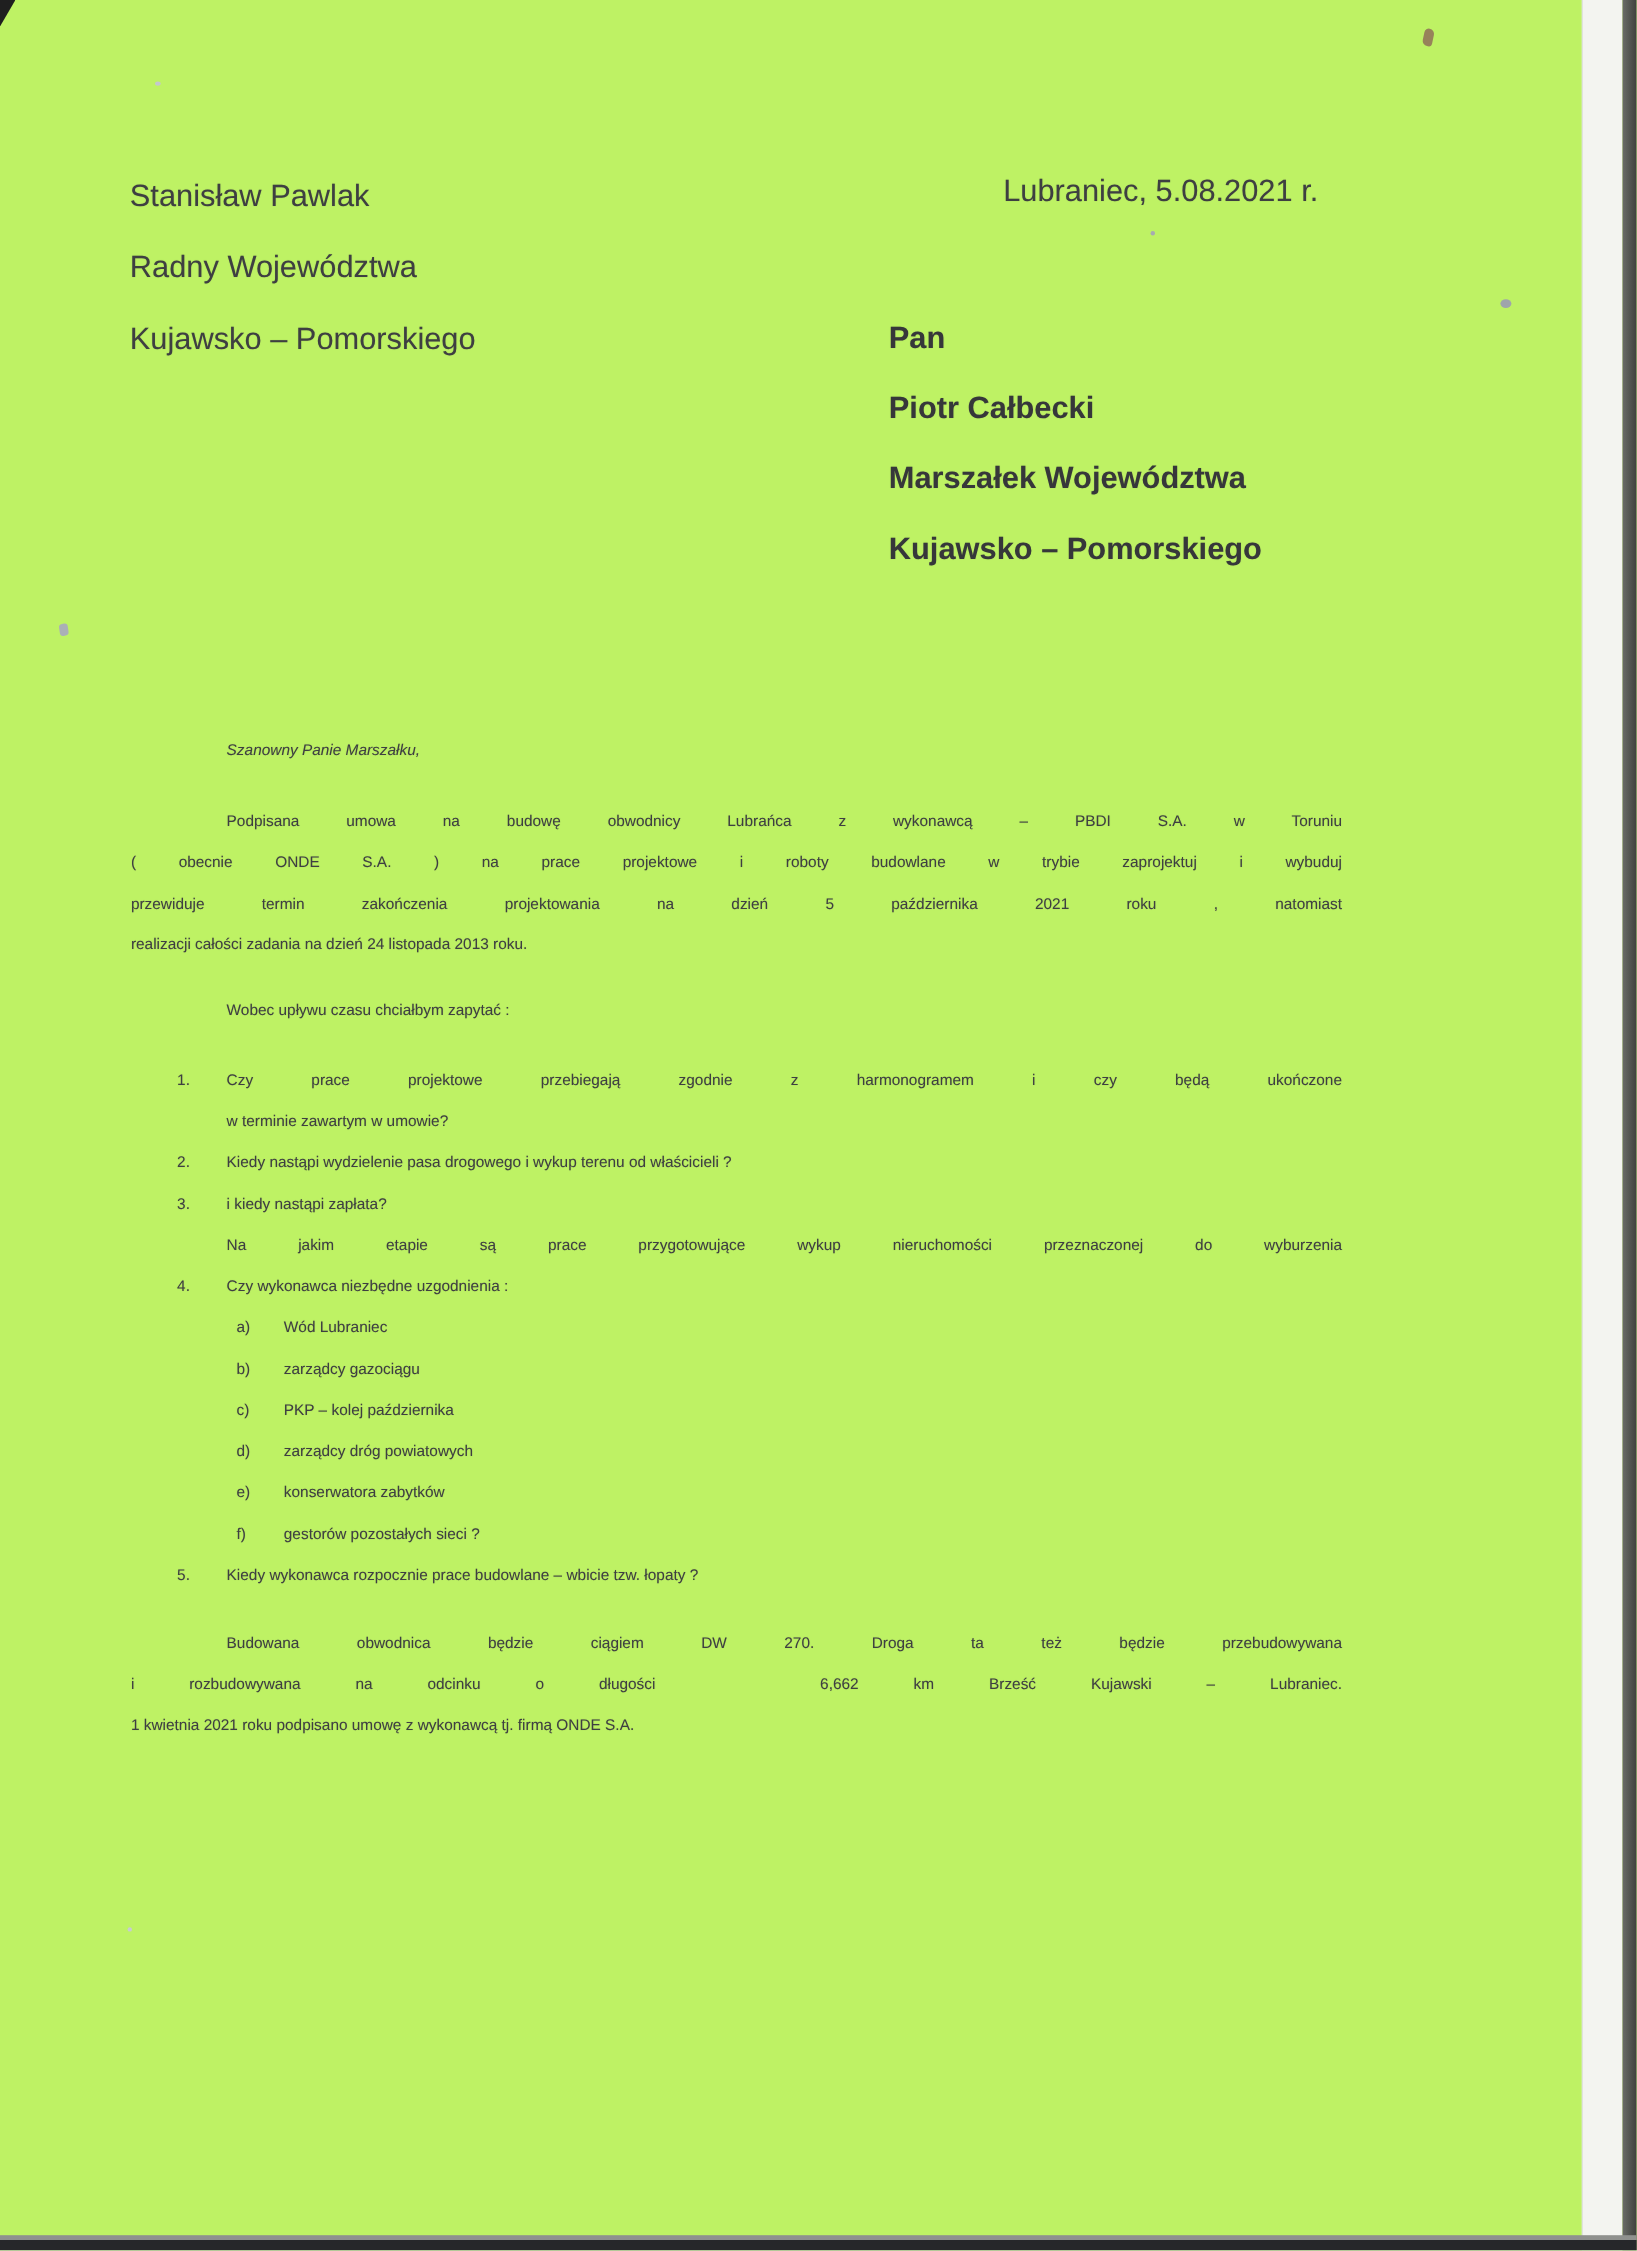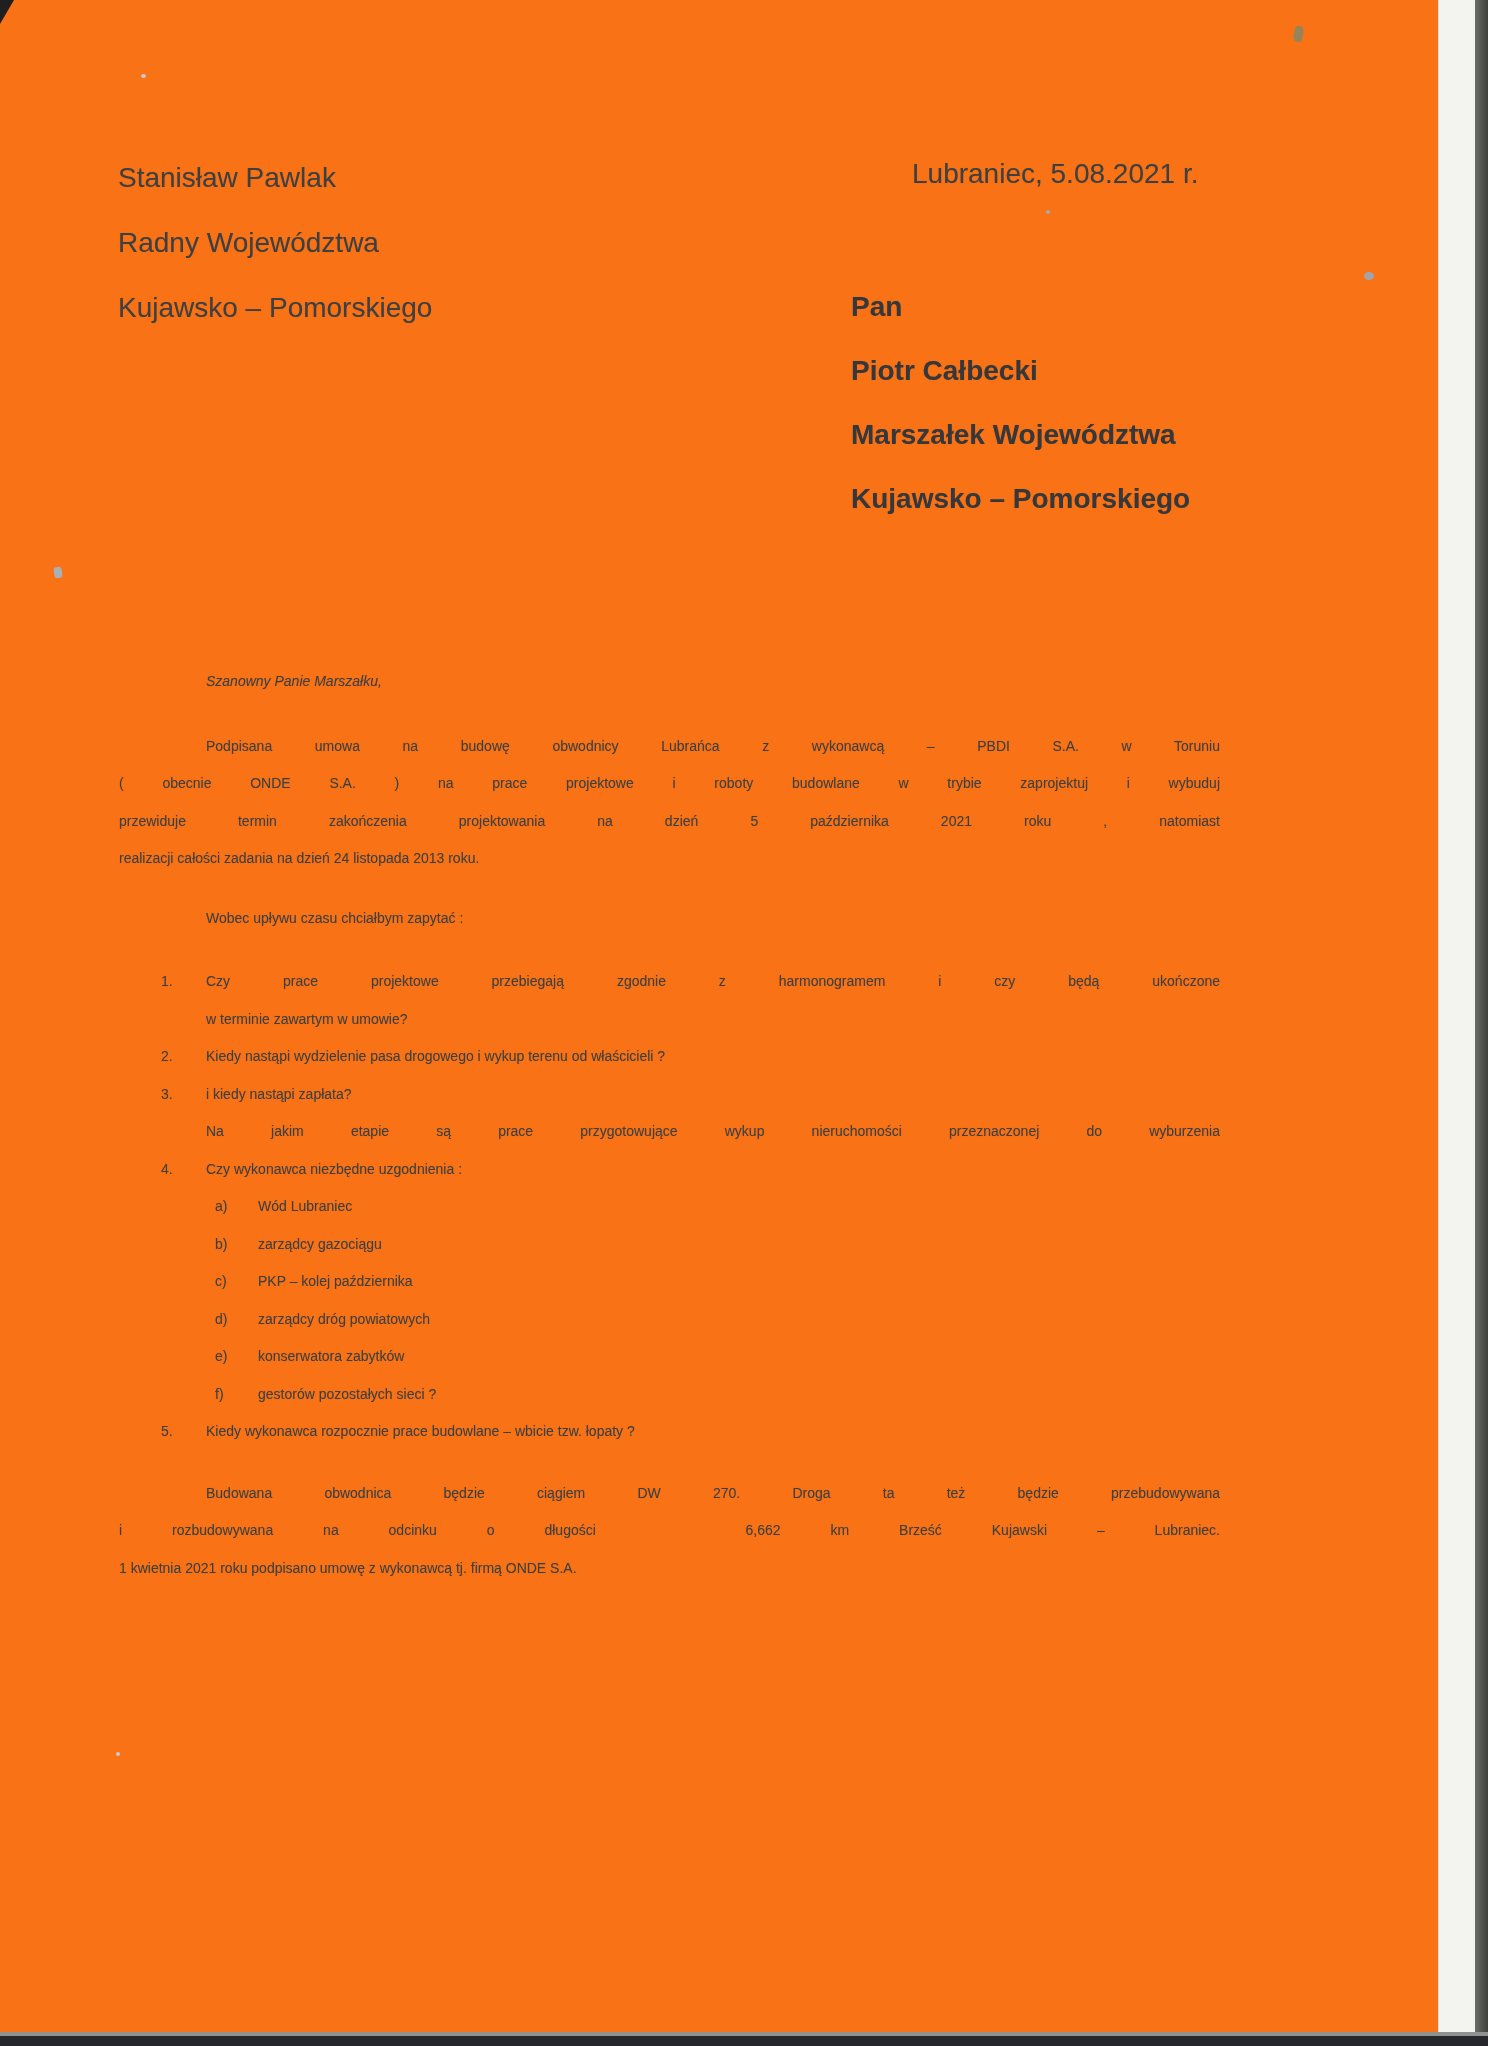--- a/index.html
+++ b/index.html
@@ -1,32 +1,32 @@
 <!DOCTYPE html>
 <html lang="pl"><head>
 <meta charset="utf-8">
 <title>Scanned letter</title>
 <style>
   html,body { margin:0; padding:0; background:#d9dcdf; }
   .page {
     position:relative;
     width:1488px; height:2046px;
     margin:0 auto;
-    background:#f97316;
+    background:#bef264;
     font-family:"Liberation Sans","DejaVu Sans",sans-serif;
     color:#3e3f41;
     overflow:hidden;
     text-shadow:0 0 1px rgba(62,63,65,0.28);
   }
 
   
   .sender { position:absolute; left:118px; top:163px; font-size:28px; line-height:30px; }
   .sender .hline { margin-bottom:35px; white-space:nowrap; }
   .dateline { position:absolute; left:912px; top:159px; font-size:28px; line-height:30px; white-space:nowrap; }
-  .recipient { position:absolute; left:808px; top:292px; font-size:28px; line-height:30px; font-weight:bold; color:#36373a;margin-left:43px; }
+  .recipient { position:absolute; left:808px; top:292px; font-size:28px; line-height:30px; font-weight:bold; color:#36373a; }
   .recipient .hline { margin-bottom:34px; white-space:nowrap; }
 
   
   .body {
     position:absolute; left:119px; top:663px; width:1101px;
     font-size:14px; line-height:37.5px;
   }
   .salutation { font-style:italic; padding-left:87px; }
   .para .line { text-align:left; }
   .line.jl { text-align:justify; text-align-last:justify; }

